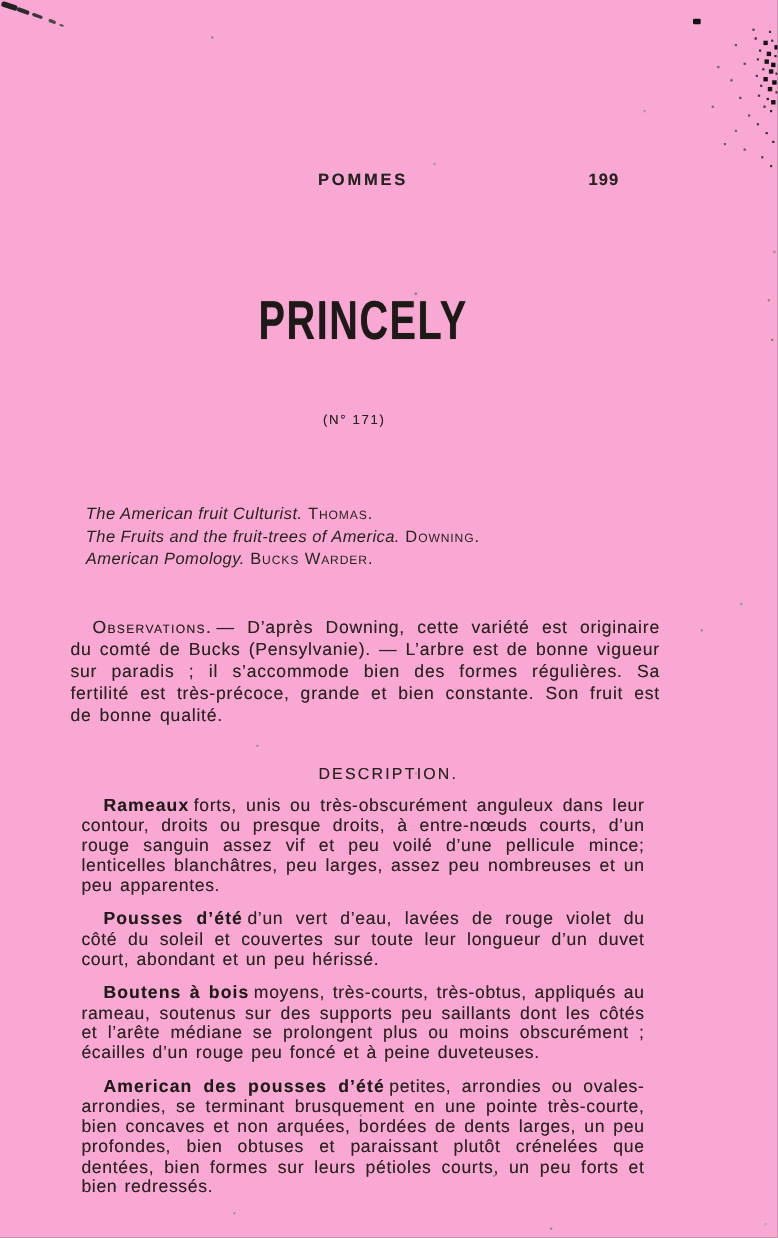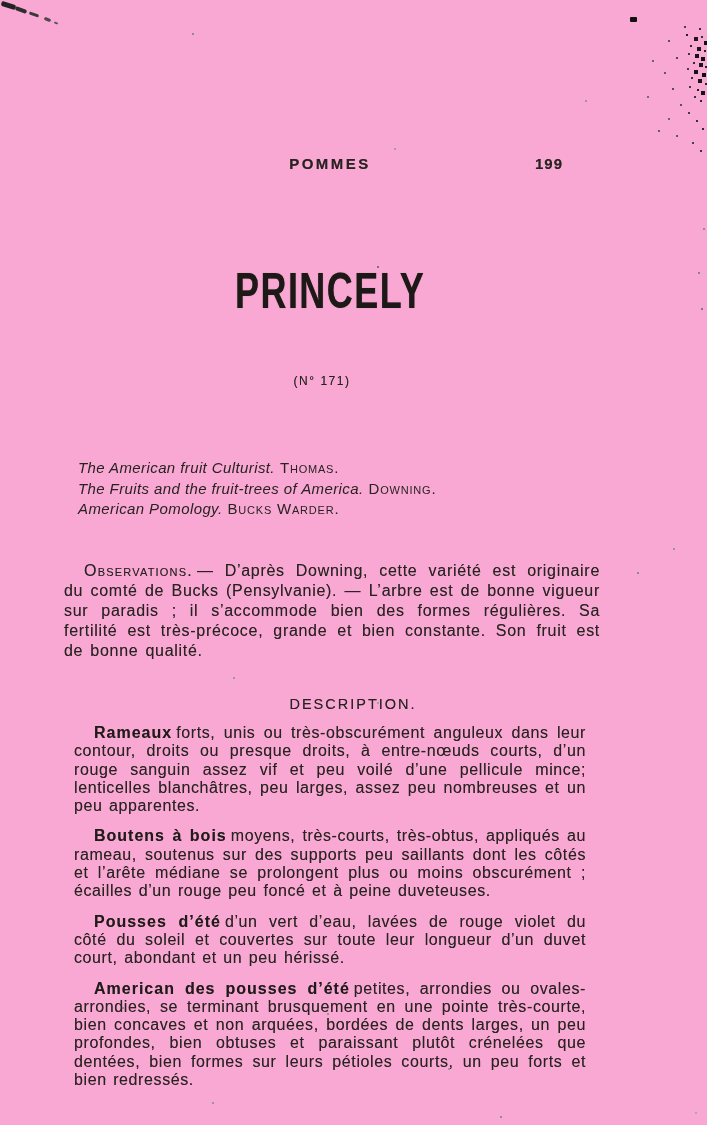--- a/index.html
+++ b/index.html
@@ -221,23 +221,23 @@
     <span class="obs-lead">Observations.</span><span>— D’après Downing, cette variété est originaire du comté de Bucks (Pensylvanie). — L’arbre est de bonne vigueur sur paradis ; il s’accommode bien des formes régulières. Sa fertilité est très-précoce, grande et bien constante. Son fruit est de bonne qualité.</span>
   </p>
 
   <h2 class="desc-heading">DESCRIPTION.</h2>
 
   <div class="paragraphs">
     <p>
       <span class="para-lead">Rameaux</span><span>forts, unis ou très-obscurément anguleux dans leur contour, droits ou presque droits, à entre-nœuds courts, d’un rouge sanguin assez vif et peu voilé d’une pellicule mince; lenticelles blanchâtres, peu larges, assez peu nombreuses et un peu apparentes.</span>
     </p>
     <p>
+      <span class="para-lead">Pousses d’été</span><span>d’un vert d’eau, lavées de rouge violet du côté du soleil et couvertes sur toute leur longueur d’un duvet court, abondant et un peu hérissé.</span>
+    </p>
+    <p>
       <span class="para-lead">Boutens à bois</span><span>moyens, très-courts, très-obtus, appliqués au rameau, soutenus sur des supports peu saillants dont les côtés et l’arête médiane se prolongent plus ou moins obscurément ; écailles d’un rouge peu foncé et à peine duveteuses.</span>
     </p>
     <p>
-      <span class="para-lead">Pousses d’été</span><span>d’un vert d’eau, lavées de rouge violet du côté du soleil et couvertes sur toute leur longueur d’un duvet court, abondant et un peu hérissé.</span>
-    </p>
-    <p>
       <span class="para-lead">American des pousses d’été</span><span>petites, arrondies ou ovales-arrondies, se terminant brusquement en une pointe très-courte, bien concaves et non arquées, bordées de dents larges, un peu profondes, bien obtuses et paraissant plutôt crénelées que dentées, bien formes sur leurs pétioles courts, un peu forts et bien redressés.</span>
     </p>
   </div>
 
 </div>
 
 </body></html>

